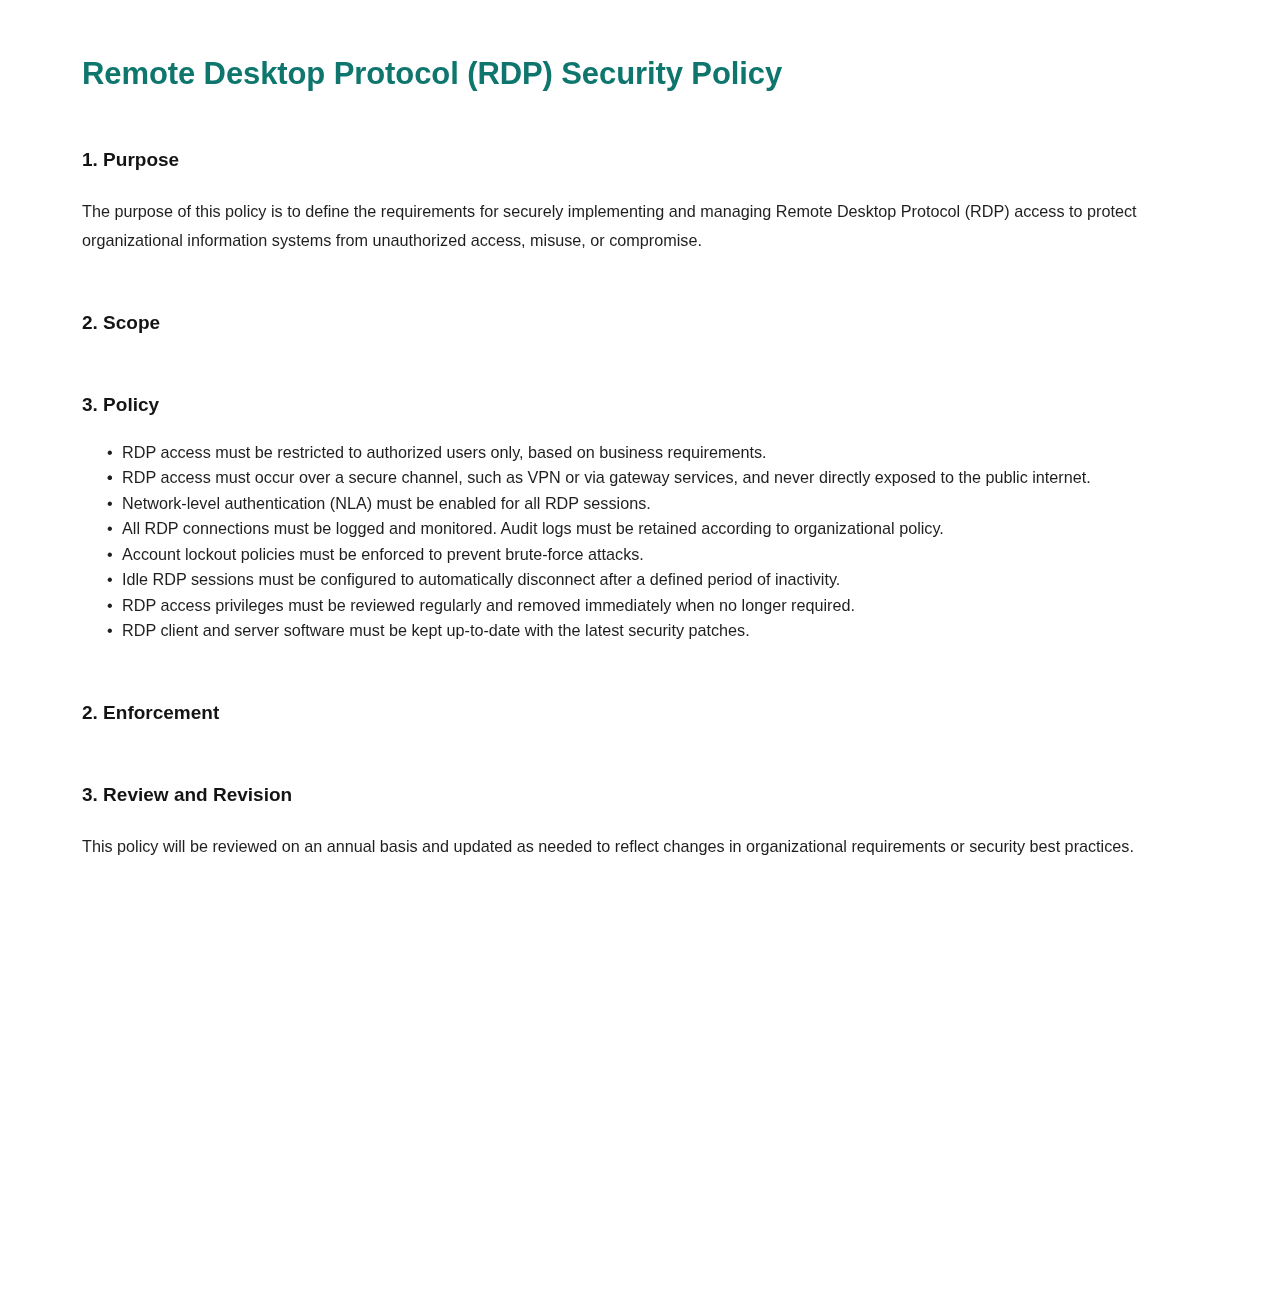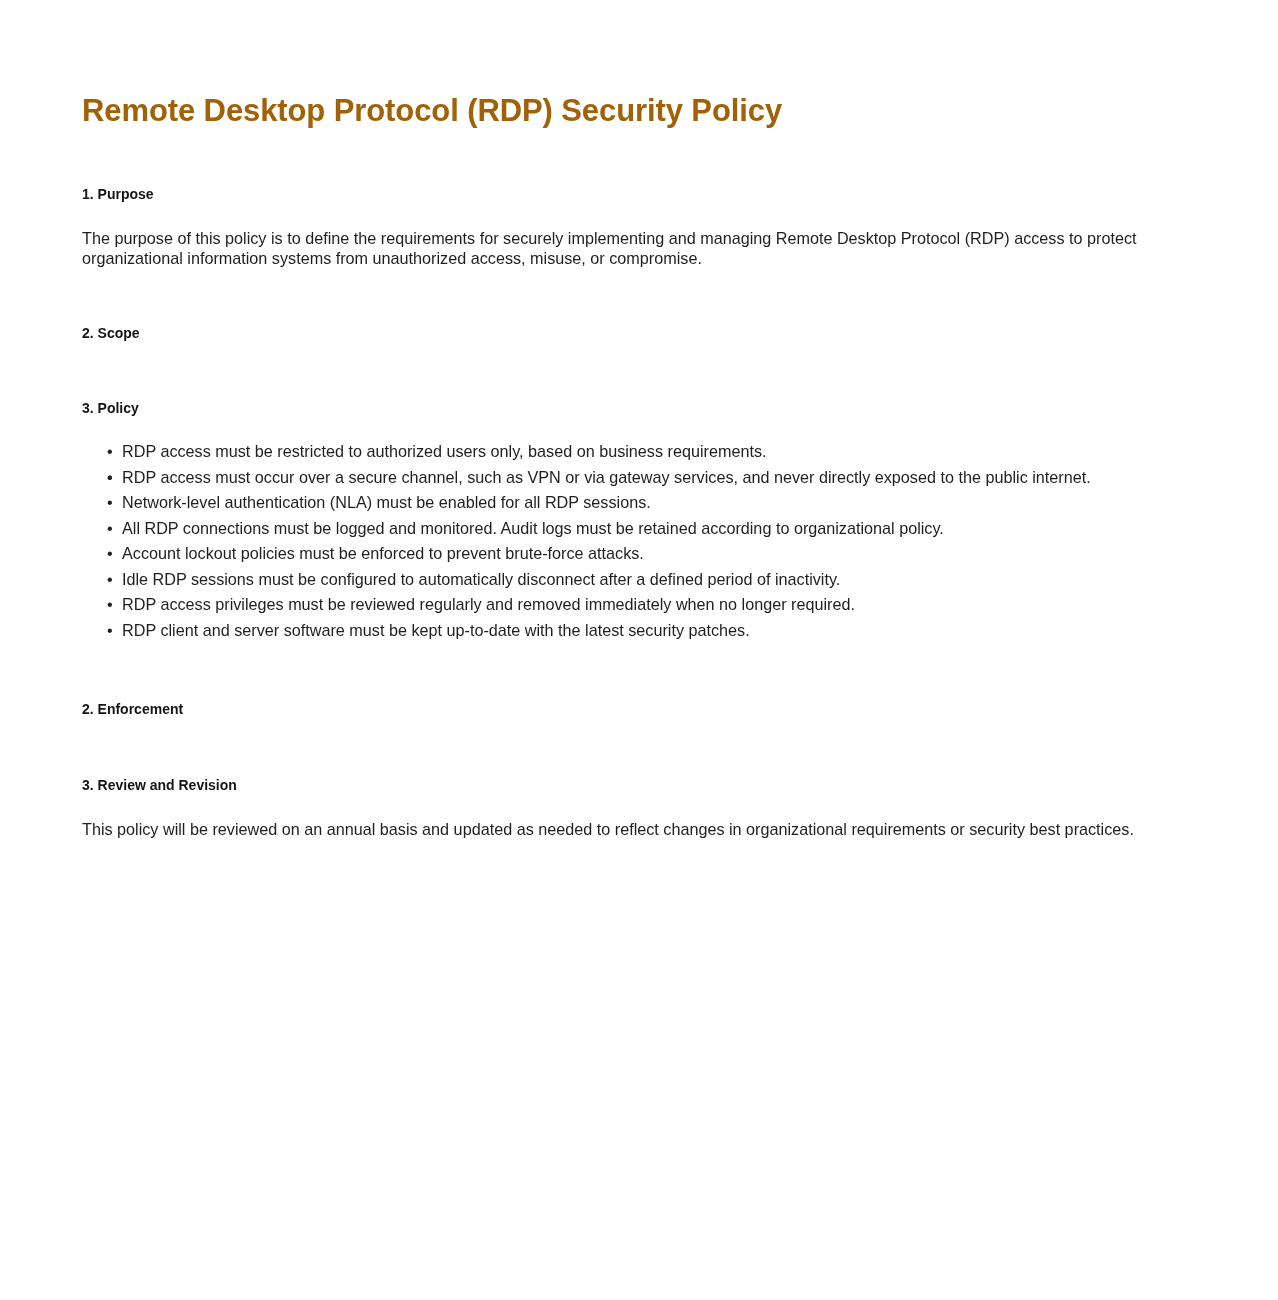--- a/index.html
+++ b/index.html
@@ -19,46 +19,46 @@
     box-sizing: border-box;
     width: 1278px;
     min-height: 1300px;
     padding: 0 82px;
     background: #ffffff;
   }
   .doc-title {
     font-size: 31px;
     font-weight: 700;
     letter-spacing: -0.1px;
-    color: #a16207;
+    color: #0f766e;
     margin: 0;
-    padding-top: 92px;
+    padding-top: 55px;
     line-height: 1.25;
   }
   .section {
     margin: 0;
   }
   .section-heading {
-    font-size: 14px;
+    font-size: 19px;
     font-weight: 700;
     color: #141414;
     margin: 0;
     line-height: 1.3;
   }
   .sec-purpose        { padding-top: 54px; }
   .sec-scope          { padding-top: 56px; }
   .sec-policy         { padding-top: 57px; }
   .sec-enforcement    { padding-top: 57px; }
   .sec-review         { padding-top: 57px; }
 
   .body-text {
     font-size: 16.2px;
     font-weight: 400;
     color: #1f1f1f;
-    line-height: 20px;
+    line-height: 29px;
     margin: 0;
     padding-top: 25px;
     max-width: 1114px;
     text-align: left;
   }
   .policy-list {
     list-style: none;
     margin: 0;
     padding: 22px 0 0 0;
   }

